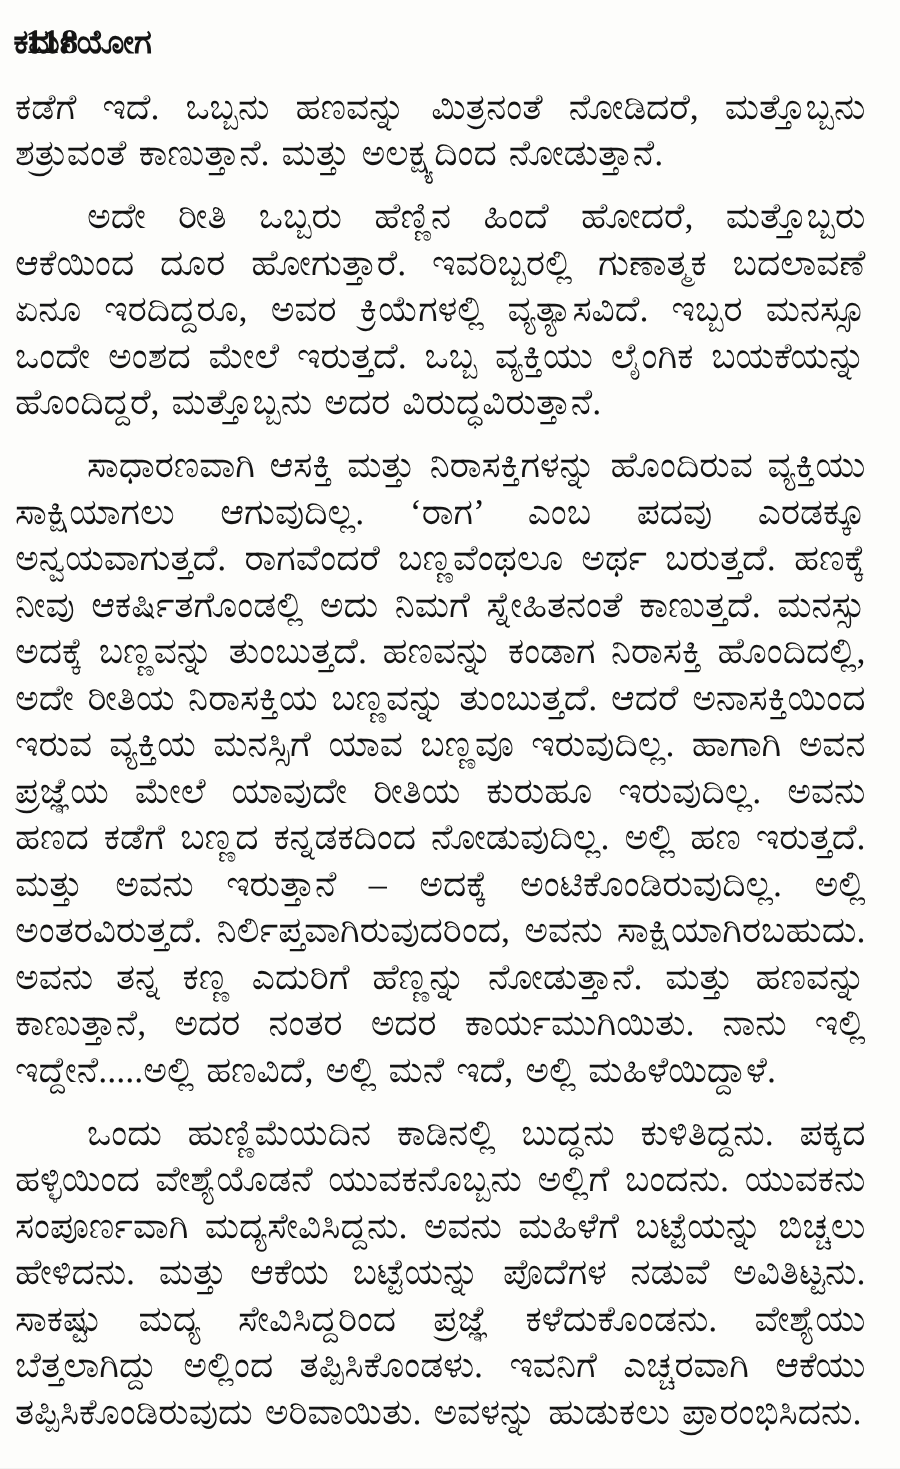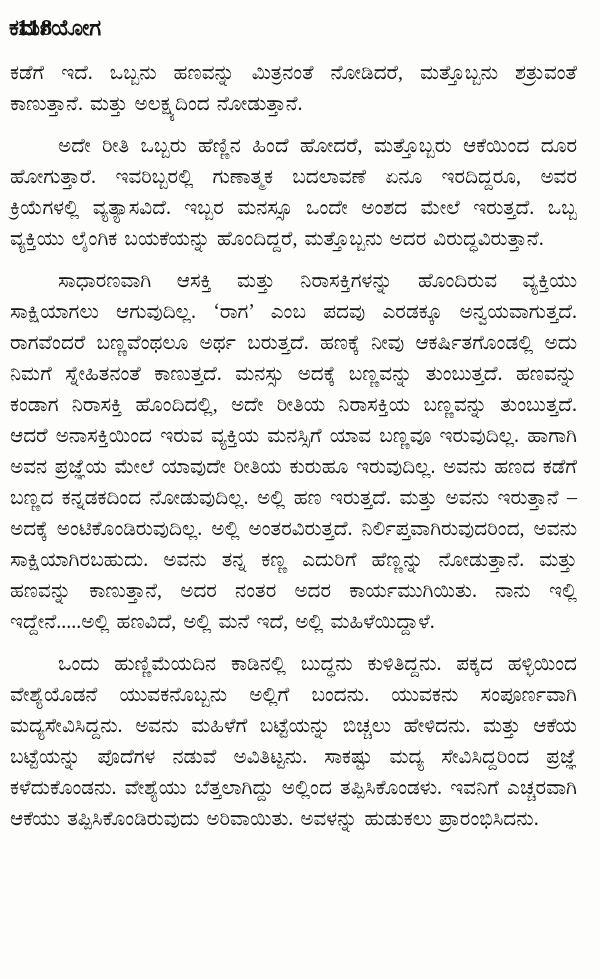--- a/index.html
+++ b/index.html
@@ -36,21 +36,21 @@
     display: block;
     font-weight: 700;
     font-size: 22px;
     padding-top: 2px;
   }
   .text-block {
     padding: 0 1px;
   }
   .para {
     margin: 0 13px 11px 0;
-    font-size: 20px;
+    font-size: 24px;
     line-height: 31px;
     text-align: justify;
     text-indent: 48px;
     word-spacing: 2px;
   }
   .para.no-indent {
     text-indent: 0;
   }
   .para:last-child {
     margin-bottom: 0;

